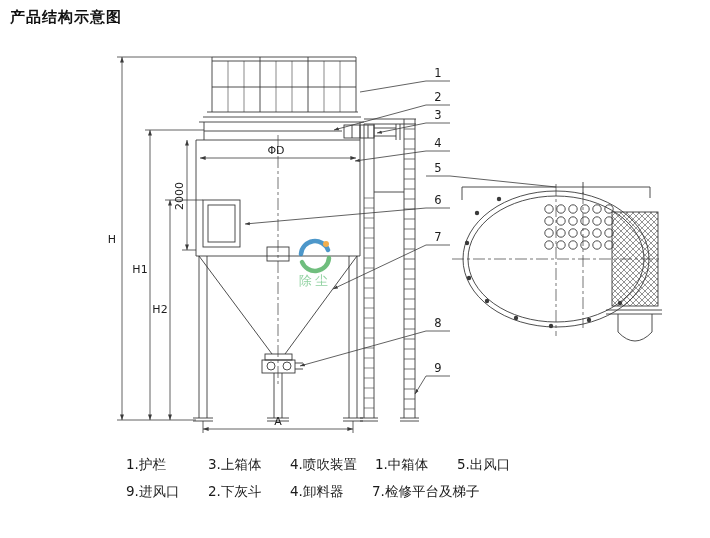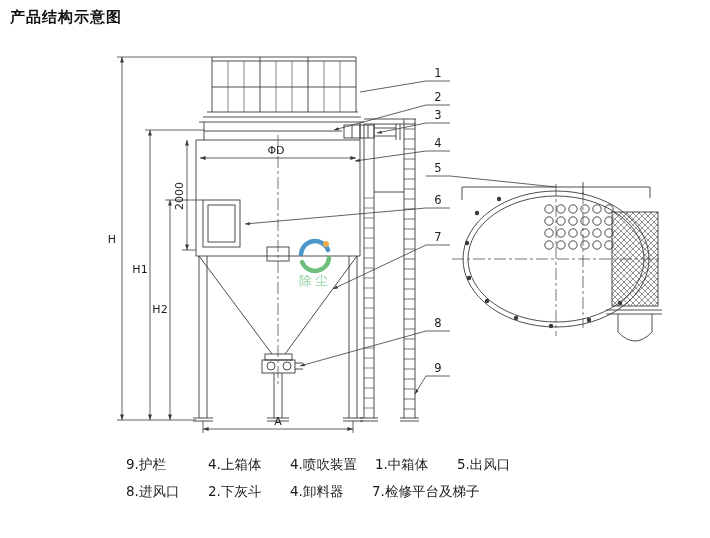--- a/index.html
+++ b/index.html
@@ -254,17 +254,17 @@
         <path d="M-14,-2 A14,14 0 0 1 13,-6" stroke-width="4.5" stroke-linecap="round" stroke="#2e86c1"></path>
         <path d="M14,2 A14,14 0 0 1 -13,6" stroke-width="4.5" stroke-linecap="round" stroke="#58b368"></path>
         <circle cx="11" cy="-12" r="3" stroke="none" fill="#f0a030"></circle>
         <text x="0" y="29" stroke="none" text-anchor="middle" font-size="13" letter-spacing="3" fill="#7cc98f">除尘</text>
       </g>
 
     </g>
   </svg>
 
   <div class="legend">
-    <div class="legend-row"><span class="legend-item">9.护栏</span><span class="legend-item">4.上箱体</span><span class="legend-item">4.喷吹装置</span><span class="legend-item">1.中箱体</span><span class="legend-item">5.出风口</span></div>
-    <div class="legend-row"><span class="legend-item">8.进风口</span><span class="legend-item">2.下灰斗</span><span class="legend-item">4.卸料器</span><span class="legend-item">7.检修平台及梯子</span></div>
+    <div class="legend-row"><span class="legend-item">1.护栏</span><span class="legend-item">3.上箱体</span><span class="legend-item">4.喷吹装置</span><span class="legend-item">1.中箱体</span><span class="legend-item">5.出风口</span></div>
+    <div class="legend-row"><span class="legend-item">9.进风口</span><span class="legend-item">2.下灰斗</span><span class="legend-item">4.卸料器</span><span class="legend-item">7.检修平台及梯子</span></div>
   </div>
 
 </div>
 
 </body></html>

